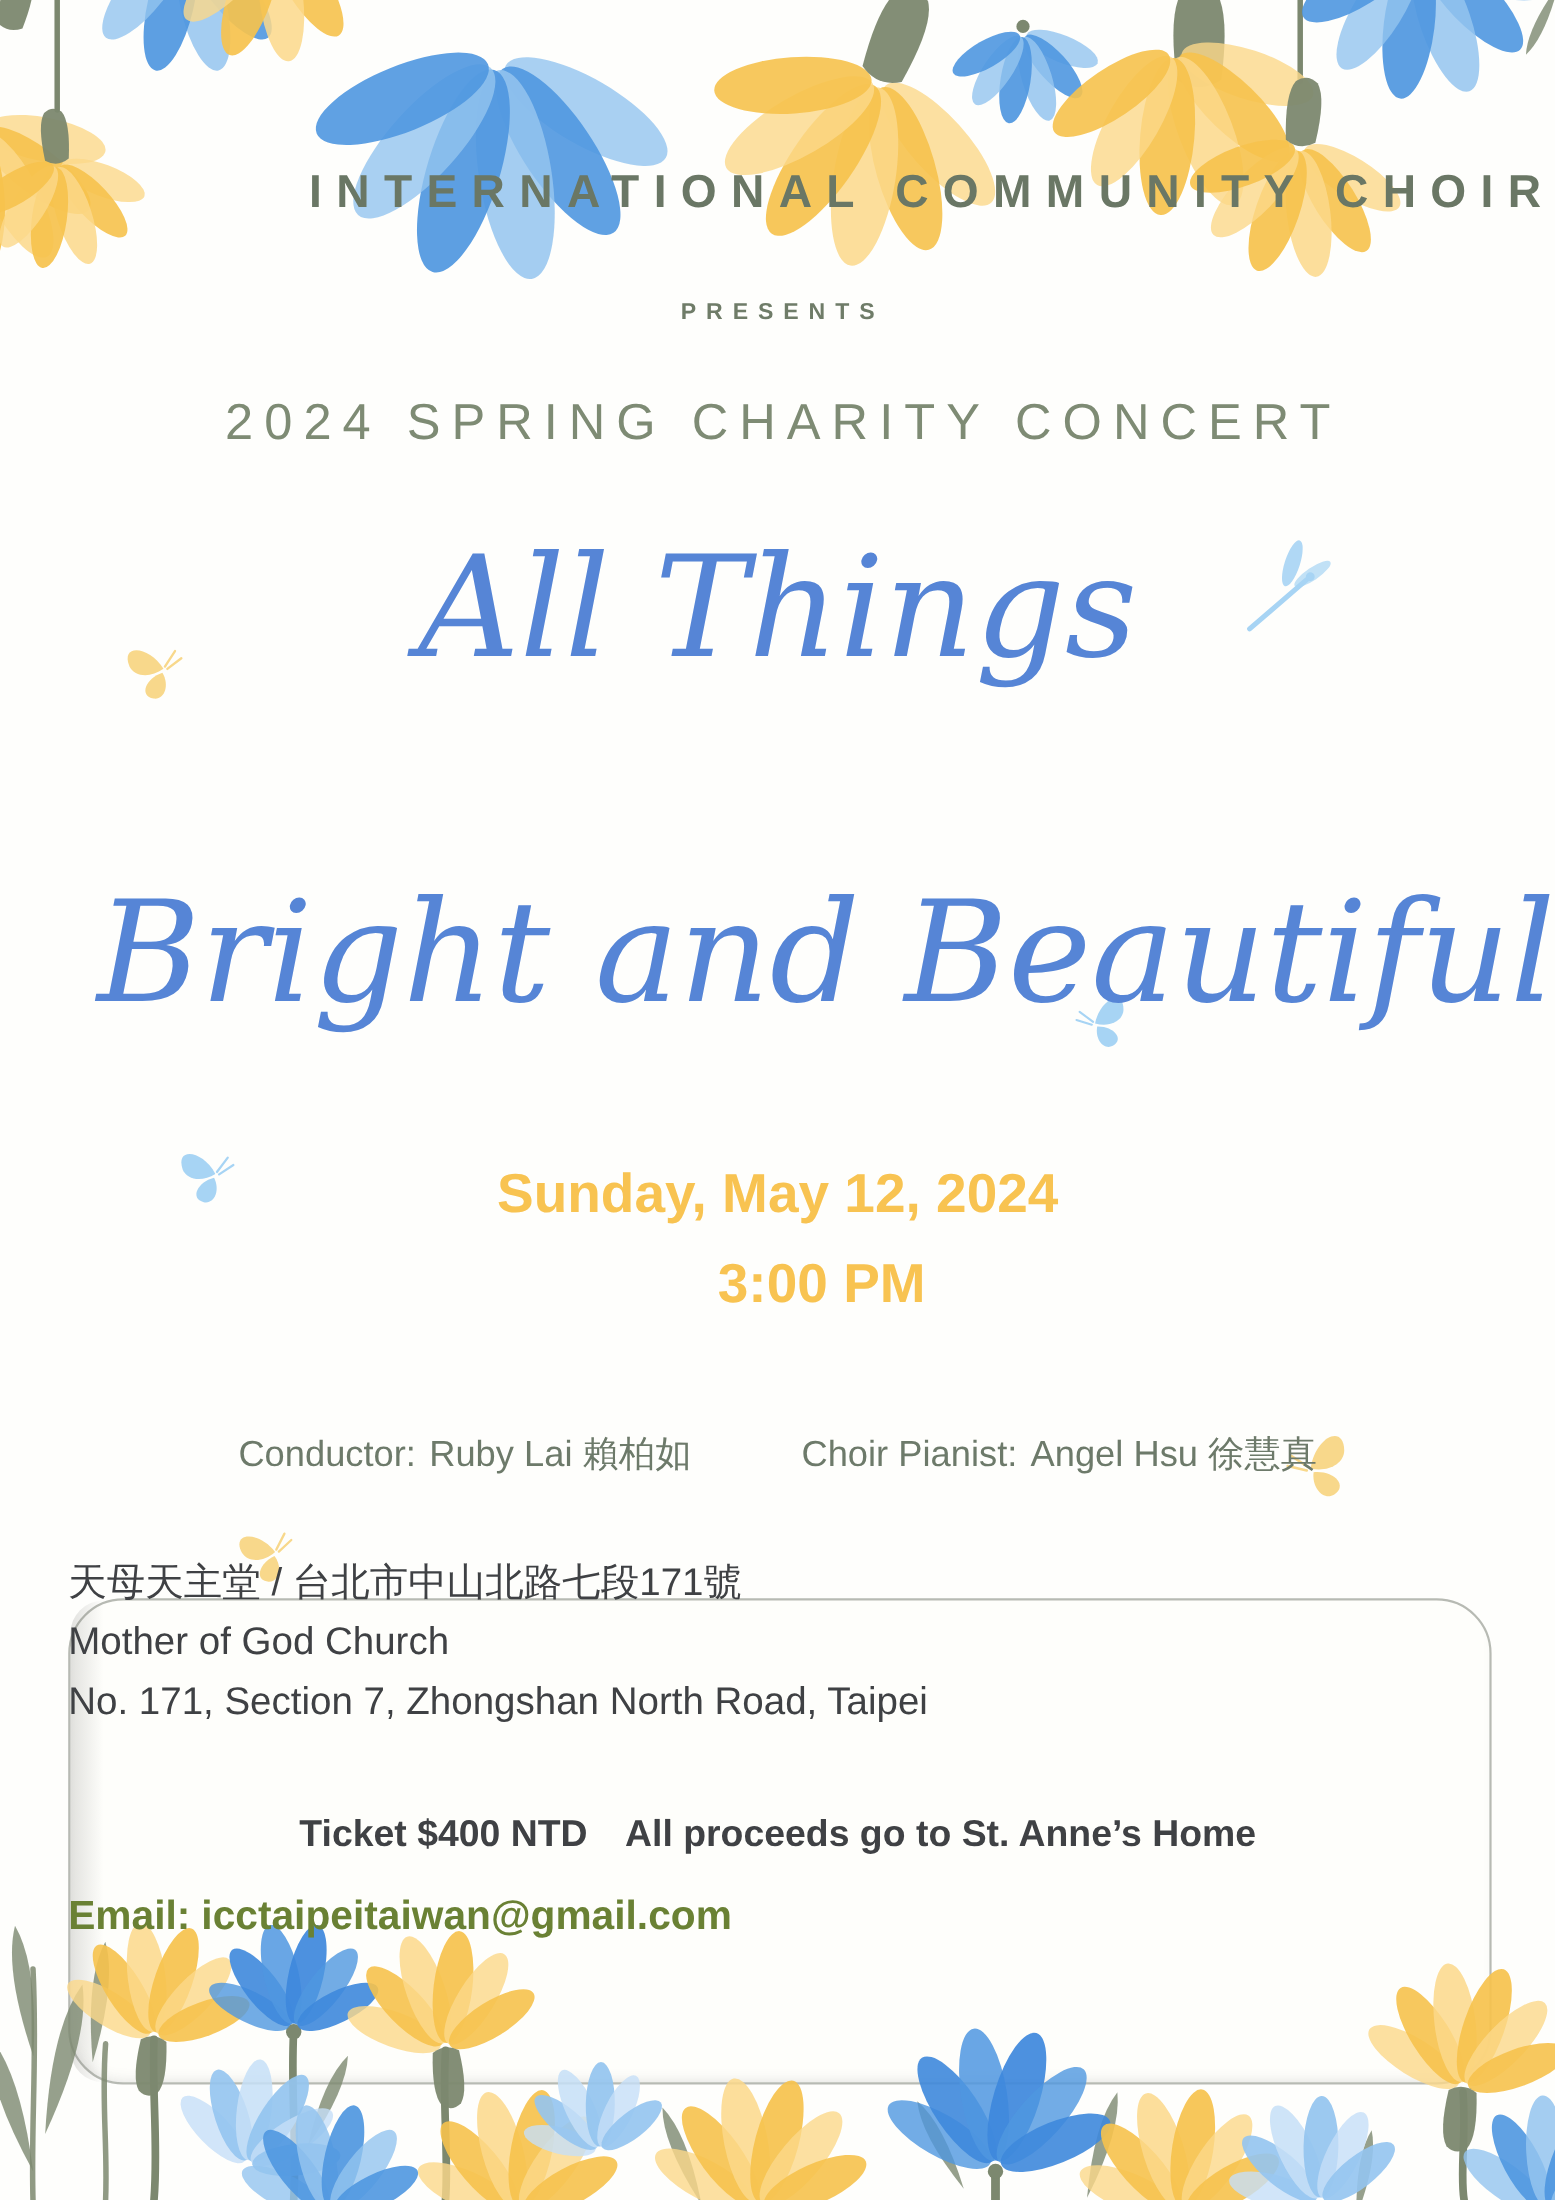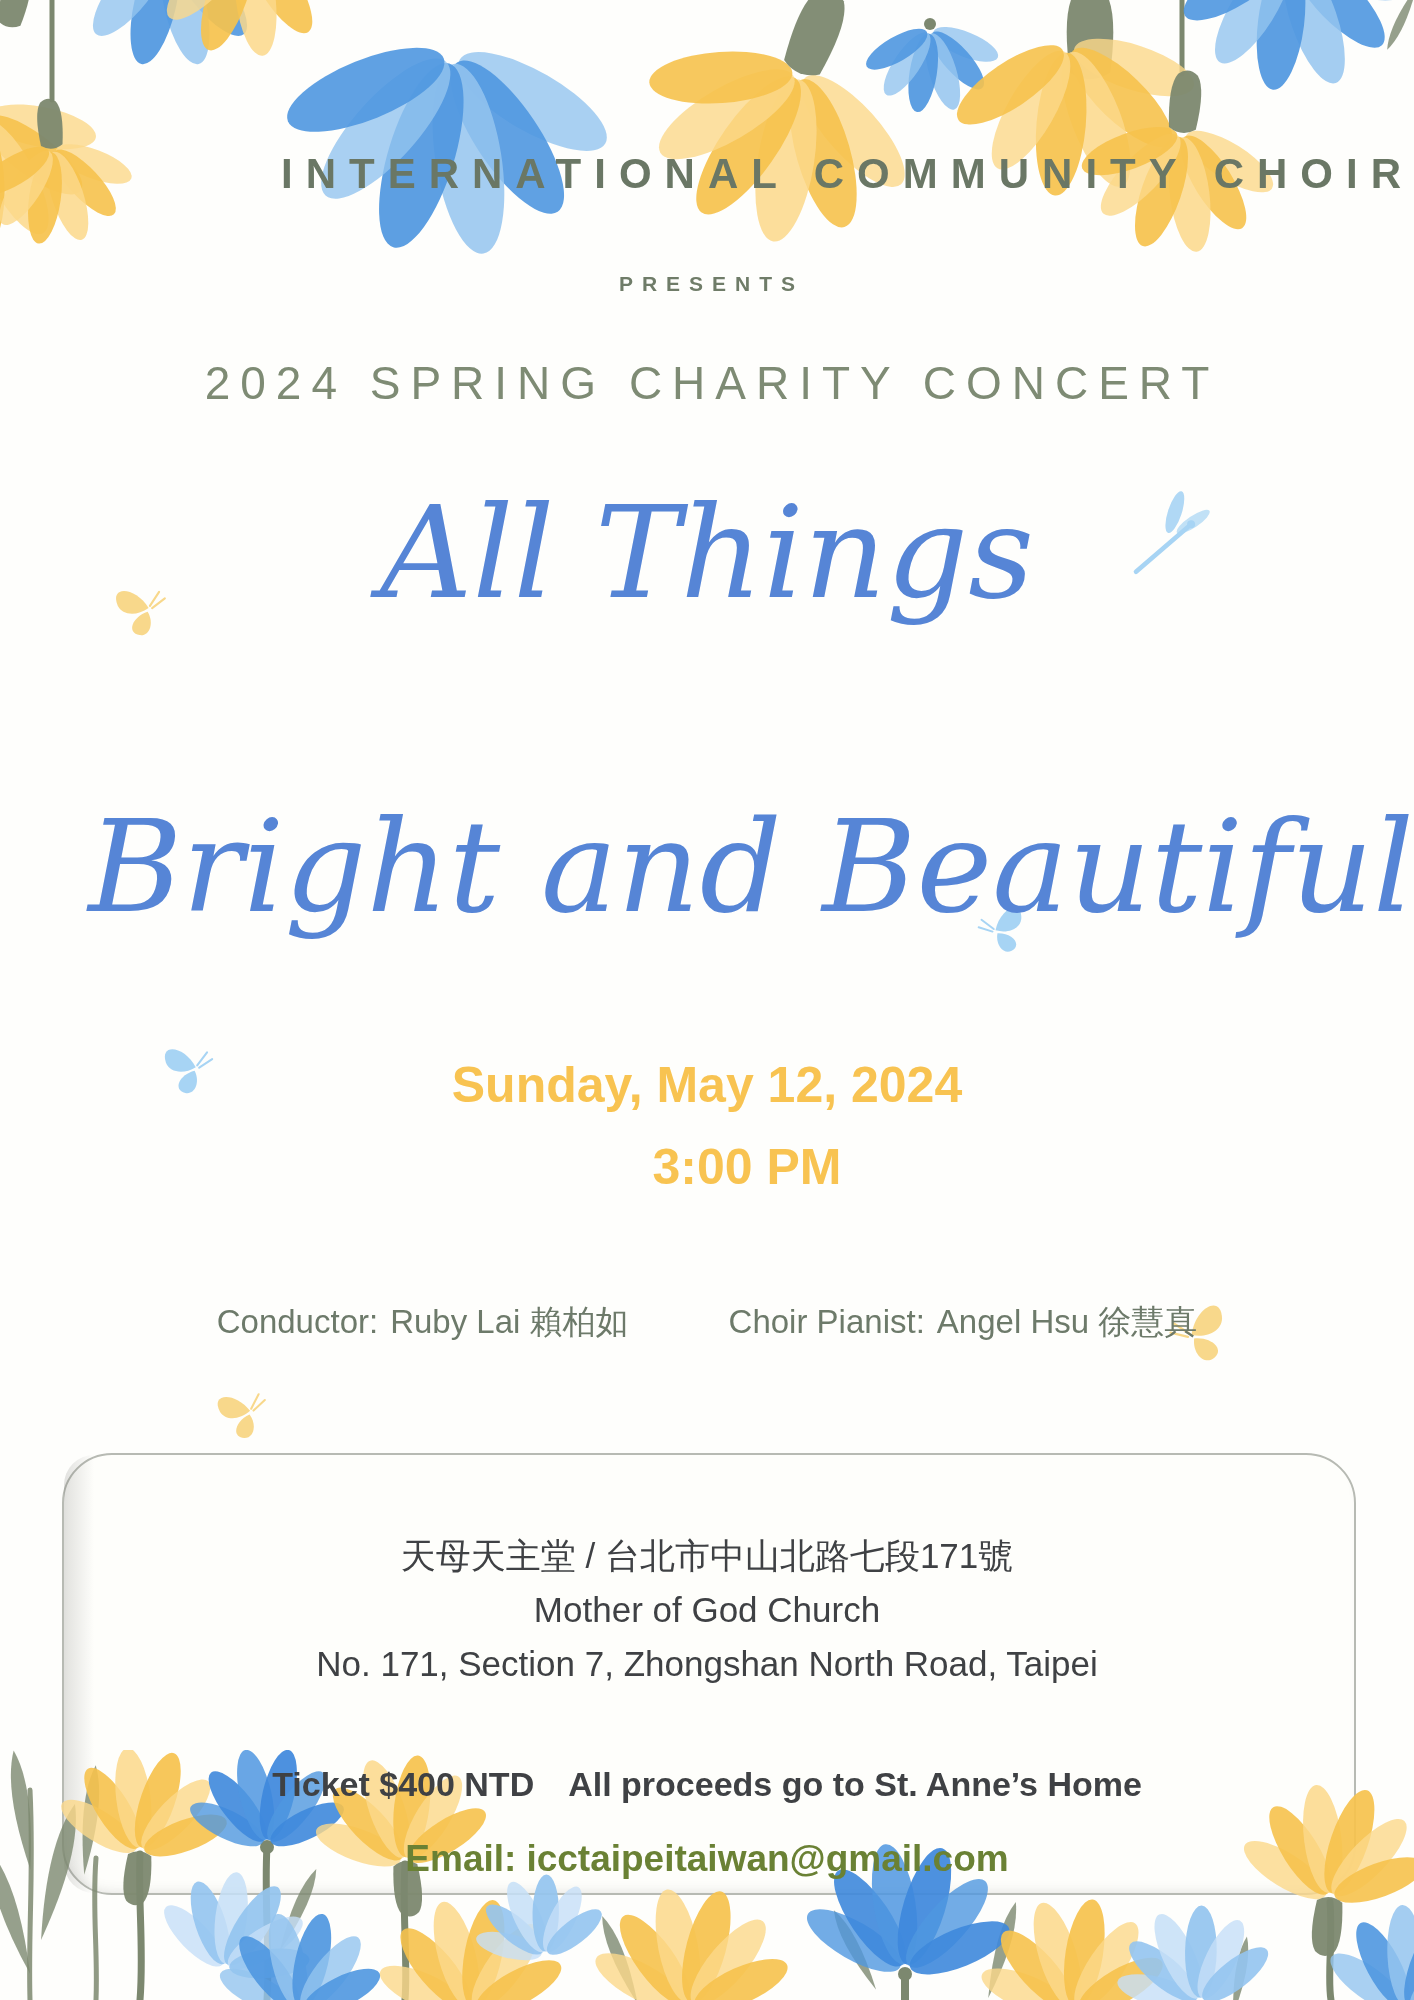--- a/index.html
+++ b/index.html
@@ -38,21 +38,21 @@
     position:absolute;left:62px;top:1453px;width:1290px;height:438px;z-index:2;
     border:2px solid var(--box-border,#b7bab3);border-radius:50px;
     background:rgba(253,253,251,.65);
     box-shadow:inset 0 -8px 14px -10px rgba(90,90,90,.25);
   }
   .info-box::before{
     content:"";position:absolute;left:0;top:0;bottom:0;width:30px;
     border-radius:50px 0 0 50px;
     background:linear-gradient(90deg,rgba(110,110,105,.20),rgba(110,110,105,0));
   }
-  .box-content{position:absolute;left:62px;top:1529px;width:1290px;text-align:center;z-index:4;}
+  .box-content{position:absolute;left:62px;top:1412px;width:1290px;text-align:left;z-index:4;}
   .venue-line{font-size:35px;line-height:54px;color:var(--text-dark,#3f4144);}
   .ticket-row{margin-top:74px;display:flex;justify-content:center;gap:34px;font-size:34px;font-weight:700;color:var(--text-dark,#3f4144);}
   .email-row{margin-top:34px;font-size:37px;font-weight:700;color:var(--olive-green,#6a8134);}
   .email-row .lbl{margin-right:10px;}
 </style>
 </head>
 <body>
 
 <div class="poster">
 

